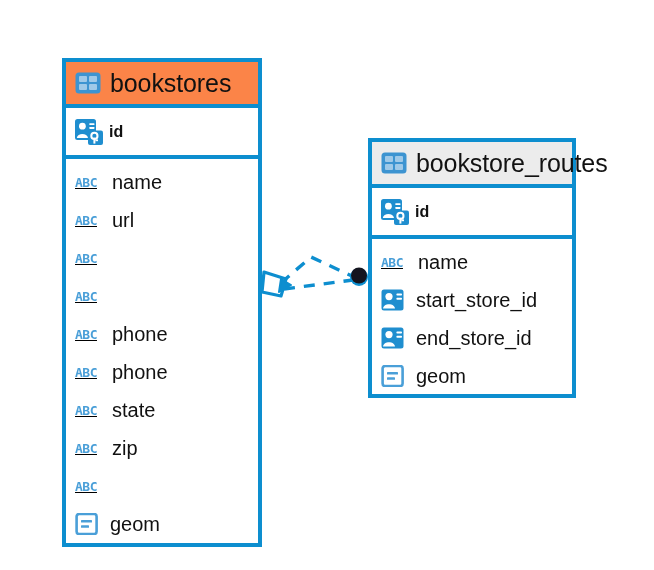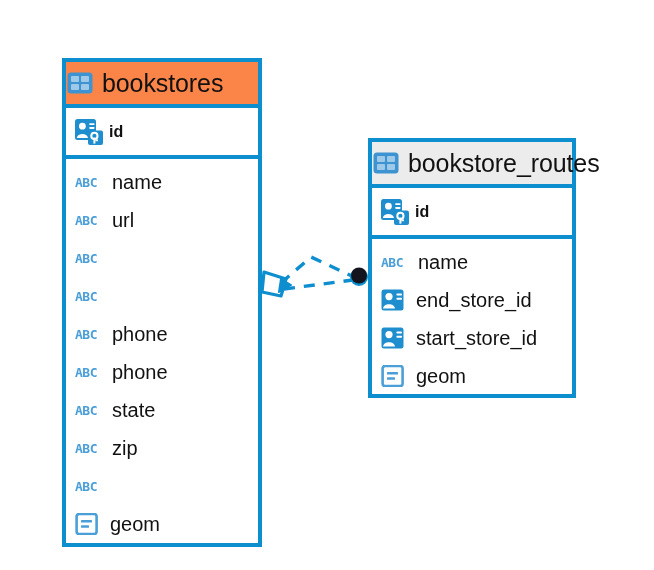--- a/index.html
+++ b/index.html
@@ -30,21 +30,21 @@
     border: 4px solid #0d8ecf;
     background: #ffffff;
     z-index: 3;
   }
 
   .entity-header {
     box-sizing: border-box;
     height: 46px;
     display: flex;
     align-items: center;
-    padding-left: 1px;
+    padding-left: 9px;
     border-bottom: 4px solid #0d8ecf;
   }
   .entity-header.accent-orange { background: #fb8448; }
   .entity-header.accent-gray   { background: #ececec; }
 
   .entity-title {
     font-size: 25px;
     color: #111111;
     letter-spacing: -0.1px;
     margin-left: 9px;
@@ -77,20 +77,21 @@
     margin-left: 6px;
   }
 
   .fields-body { padding: 4px 0 5px 0; }
 
   
   .icon {
     display: inline-block;
     flex: 0 0 auto;
     line-height: 0;
+    text-decoration: underline;
   }
   .icon svg { display: block; }
 
   .icon-abc {
     width: 28px;
     height: 18px;
     display: flex;
     align-items: center;
     justify-content: flex-start;
   }
@@ -291,34 +292,34 @@
       <div class="field">
         <span class="icon">
           <svg width="26" height="22" viewBox="0 0 26 22">
             <rect x="0.5" y="0.5" width="22" height="21" rx="2.5" fill="#1f8ecf"></rect>
             <circle cx="8" cy="7.6" r="3.6" fill="#ffffff"></circle>
             <path d="M 2 19.6 C 2.6 13.8 13.4 13.8 14 19.6 Z" fill="#ffffff"></path>
             <rect x="15.4" y="4.6" width="5.6" height="2" rx="0.8" fill="#ffffff"></rect>
             <rect x="15.4" y="8.8" width="5.6" height="2" rx="0.8" fill="#ffffff"></rect>
           </svg>
         </span>
-        <span class="field-label">end_store_id</span>
+        <span class="field-label">start_store_id</span>
       </div>
 
       <div class="field">
         <span class="icon">
           <svg width="26" height="22" viewBox="0 0 26 22">
             <rect x="0.5" y="0.5" width="22" height="21" rx="2.5" fill="#1f8ecf"></rect>
             <circle cx="8" cy="7.6" r="3.6" fill="#ffffff"></circle>
             <path d="M 2 19.6 C 2.6 13.8 13.4 13.8 14 19.6 Z" fill="#ffffff"></path>
             <rect x="15.4" y="4.6" width="5.6" height="2" rx="0.8" fill="#ffffff"></rect>
             <rect x="15.4" y="8.8" width="5.6" height="2" rx="0.8" fill="#ffffff"></rect>
           </svg>
         </span>
-        <span class="field-label">start_store_id</span>
+        <span class="field-label">end_store_id</span>
       </div>
 
       <div class="field">
         <span class="icon">
           <svg width="26" height="22" viewBox="0 0 26 22">
             <rect x="1.6" y="1" width="20" height="20" rx="2.5" fill="#ffffff" stroke="#4a9fd8" stroke-width="2.6"></rect>
             <rect x="6" y="7" width="11" height="2.6" rx="0.6" fill="#4a9fd8"></rect>
             <rect x="6" y="12.2" width="8" height="2.6" rx="0.6" fill="#4a9fd8"></rect>
           </svg>
         </span>

